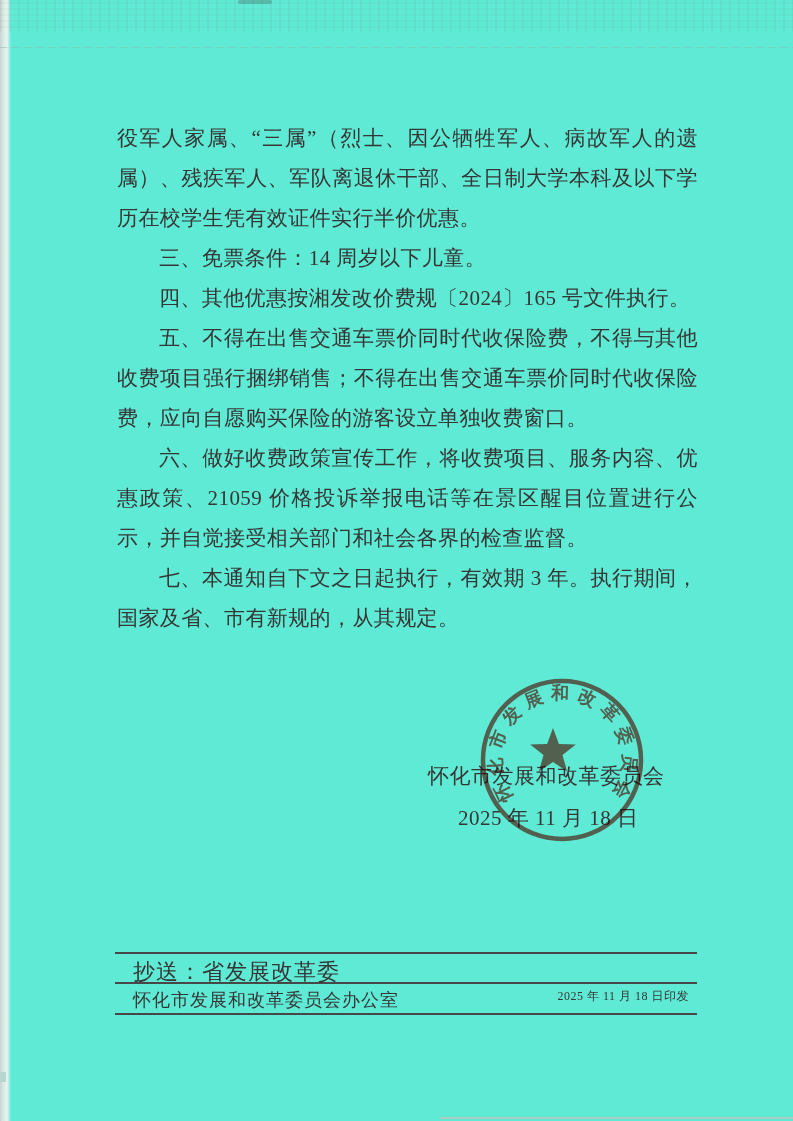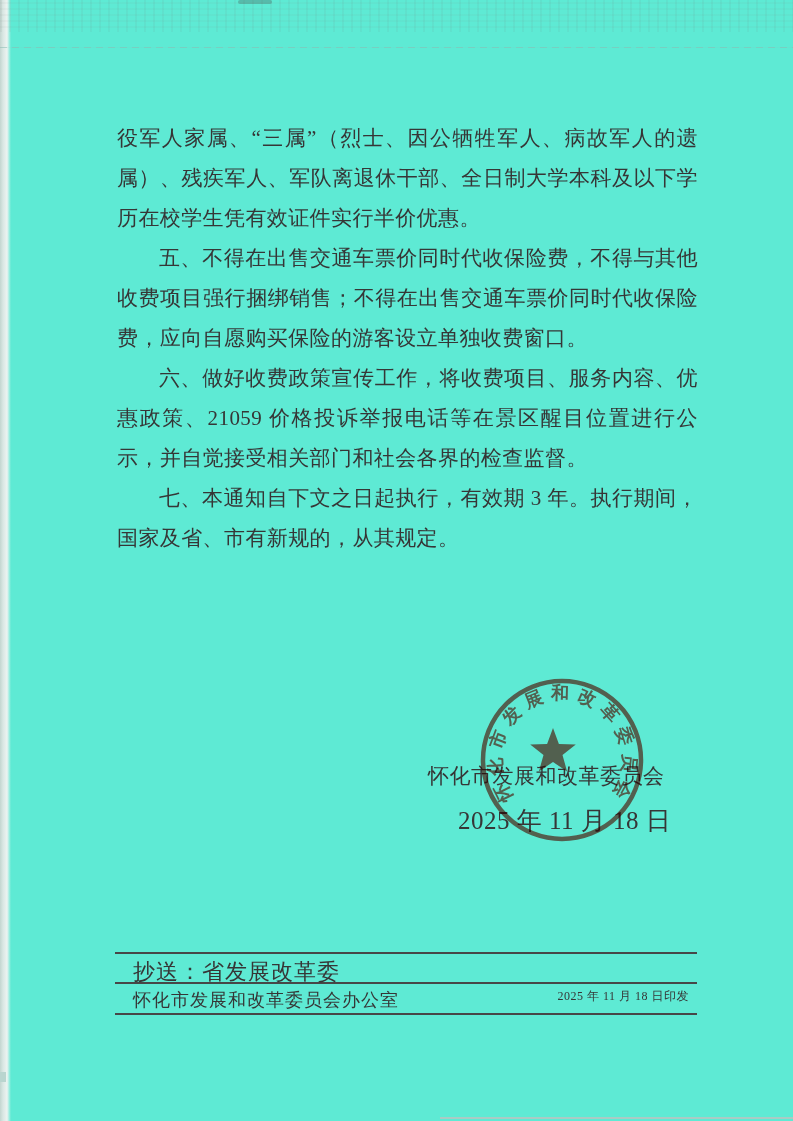--- a/index.html
+++ b/index.html
@@ -27,21 +27,21 @@
   .left-tick{position:absolute;left:0;top:1072px;width:6px;height:10px;background:#b9d5cf;}
   
   .body-text{
     position:absolute;left:117px;top:118px;width:581px;
     font-size:21px;line-height:40px;text-align:justify;letter-spacing:.4px;
   }
   .body-text p{margin:0;}
   .body-text p.ind{text-indent:2em;}
   
   .sig-name{position:absolute;left:428px;top:762px;font-size:21px;letter-spacing:.5px;}
-  .sig-date{position:absolute;left:458px;top:804px;font-size:25px;letter-spacing:.5px;}
+  .sig-date{position:absolute;left:458px;top:804px;font-size:21px;letter-spacing:.5px;}
   
   .seal{position:absolute;left:467px;top:665px;width:190px;height:190px;overflow:visible;
         mix-blend-mode:multiply;opacity:.86;}
   .seal textPath{font-family:"Liberation Serif","DejaVu Serif",serif;font-weight:bold;}
   
   .fline{position:absolute;left:115px;width:582px;height:2px;background:#474747;}
   .fline.l1{top:952px;}
   .fline.l2{top:982px;}
   .fline.l3{top:1013px;}
   .footer-cc{position:absolute;left:133px;top:957px;font-size:22px;letter-spacing:1px;}
@@ -55,20 +55,22 @@
 
   <div class="edge-left"></div>
   <div class="top-noise"></div>
   <div class="top-speck"></div>
   <div class="scan-line-top"></div>
   <div class="scan-line-bottom"></div>
   <div class="left-tick"></div>
 
   <div class="body-text">
     <p class="cont">役军人家属、“三属”（烈士、因公牺牲军人、病故军人的遗属）、残疾军人、军队离退休干部、全日制大学本科及以下学历在校学生凭有效证件实行半价优惠。</p>
+    <p class="ind">三、免票条件：14 周岁以下儿童。</p>
+    <p class="ind">四、其他优惠按湘发改价费规〔2024〕165 号文件执行。</p>
     <p class="ind">五、不得在出售交通车票价同时代收保险费，不得与其他收费项目强行捆绑销售；不得在出售交通车票价同时代收保险费，应向自愿购买保险的游客设立单独收费窗口。</p>
     <p class="ind">六、做好收费政策宣传工作，将收费项目、服务内容、优惠政策、21059 价格投诉举报电话等在景区醒目位置进行公示，并自觉接受相关部门和社会各界的检查监督。</p>
     <p class="ind">七、本通知自下文之日起执行，有效期 3 年。执行期间，国家及省、市有新规的，从其规定。</p>
   </div>
 
   <div class="sig-name">怀化市发展和改革委员会</div>
   <div class="sig-date">2025 年 11 月 18 日</div>
 
   <svg class="seal" viewBox="0 0 190 190" aria-hidden="true">
     <circle cx="95" cy="95" r="79" fill="none" stroke-width="4.5" stroke="#d94f44"></circle>

